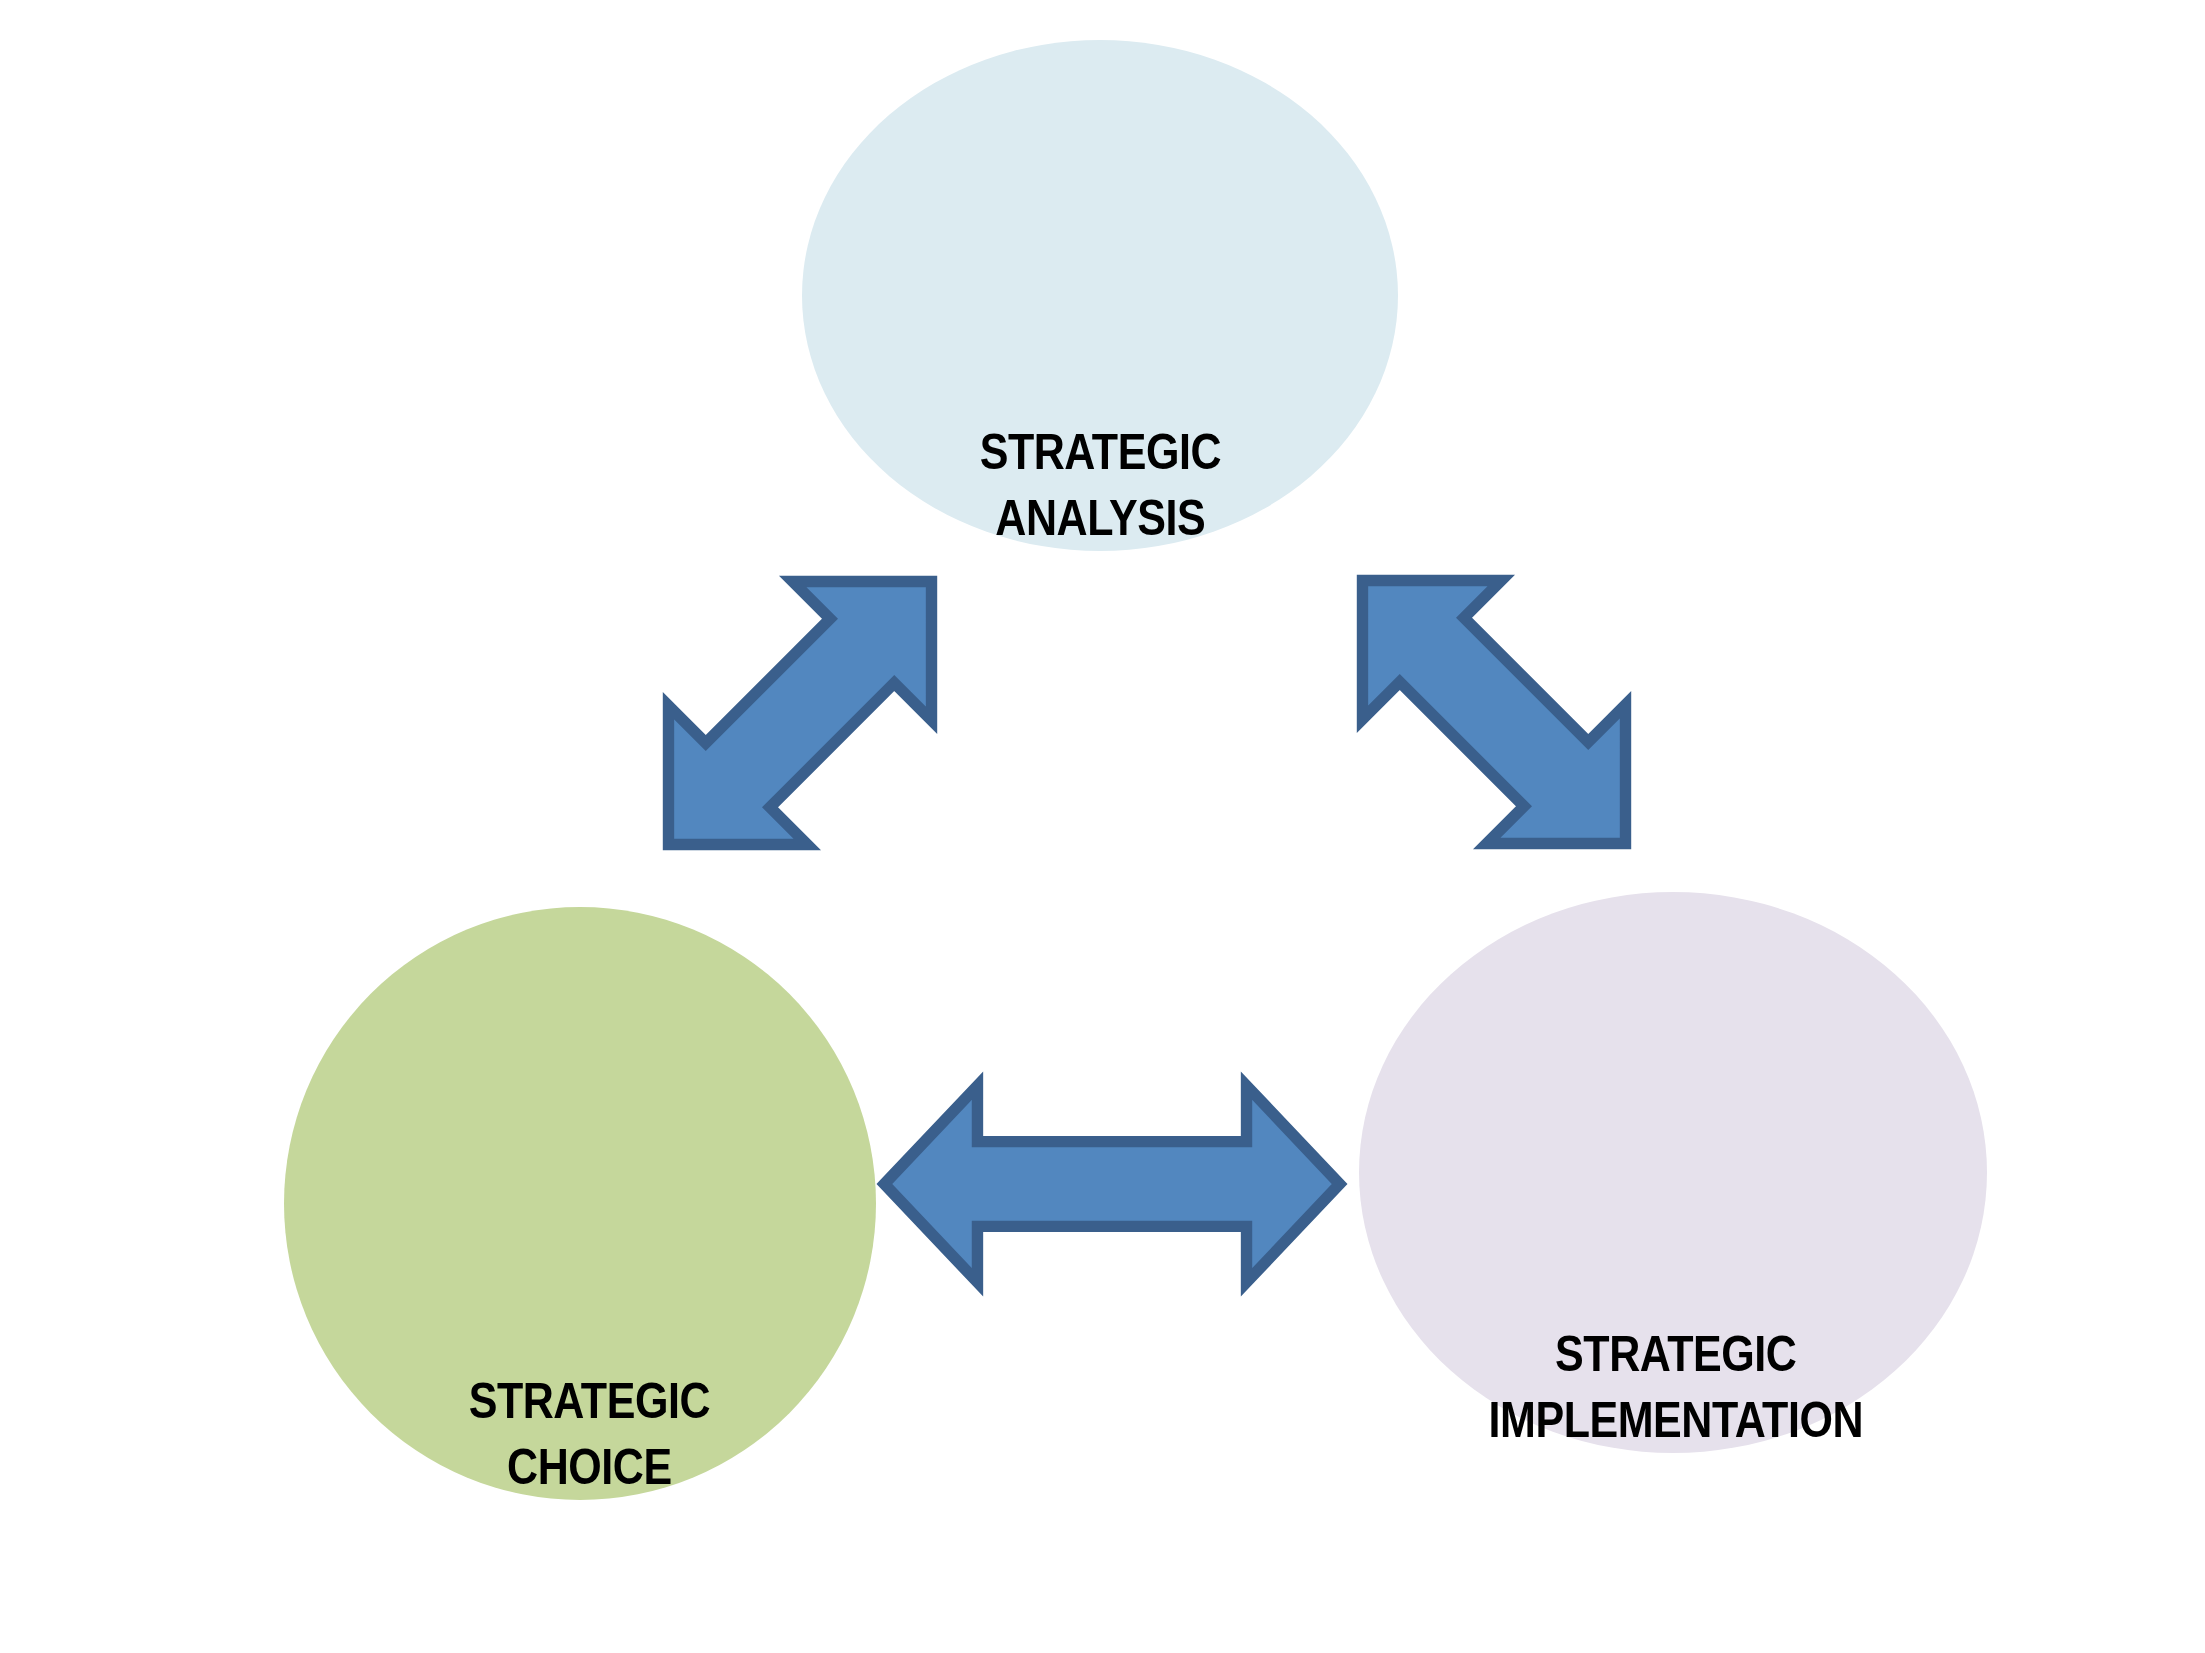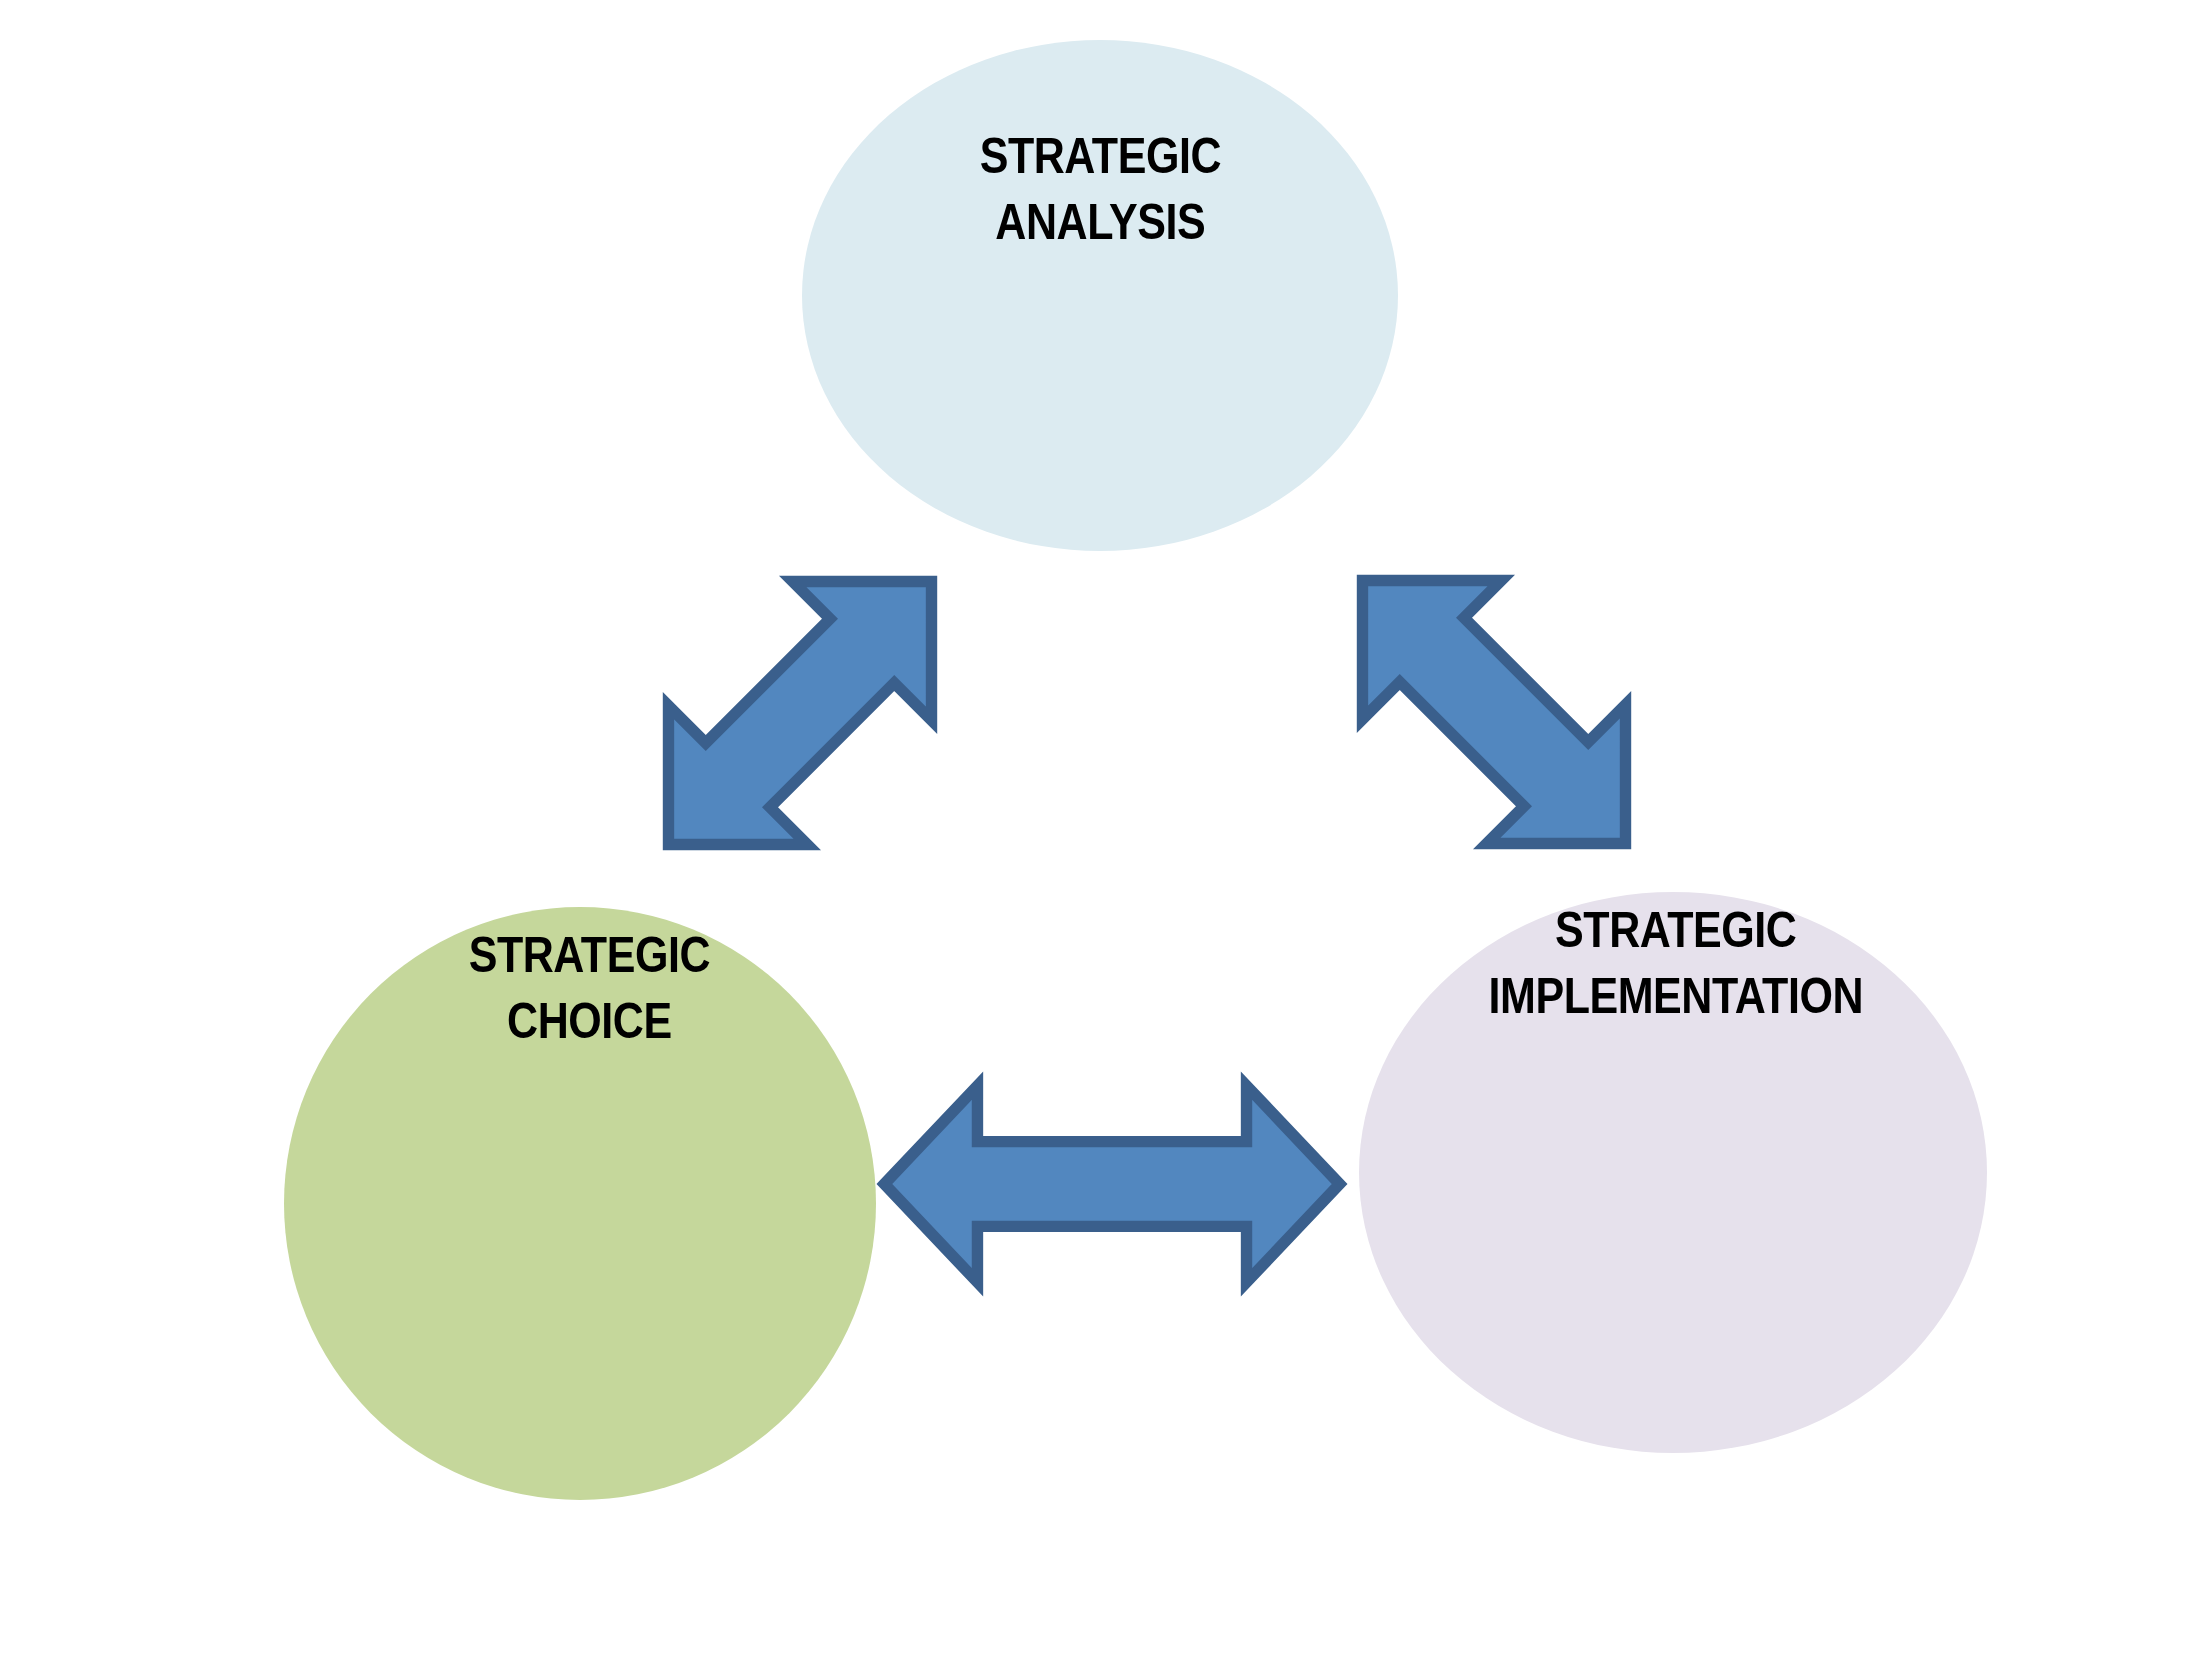--- a/index.html
+++ b/index.html
@@ -14,21 +14,21 @@
   #stage {
     position: relative;
     width: 2205px;
     height: 1654px;
     background: #ffffff;
     overflow: hidden;
   }
   .node {
     position: absolute;
     display: flex;
-    align-items: flex-start;
+    align-items: flex-end;
     justify-content: center;
     border-radius: 50%;
     box-sizing: border-box;
   }
   .node-label {
     text-align: center;
     color: #000000;
     font-family: "Liberation Sans", sans-serif;
     font-weight: bold;
     font-size: 50px;

